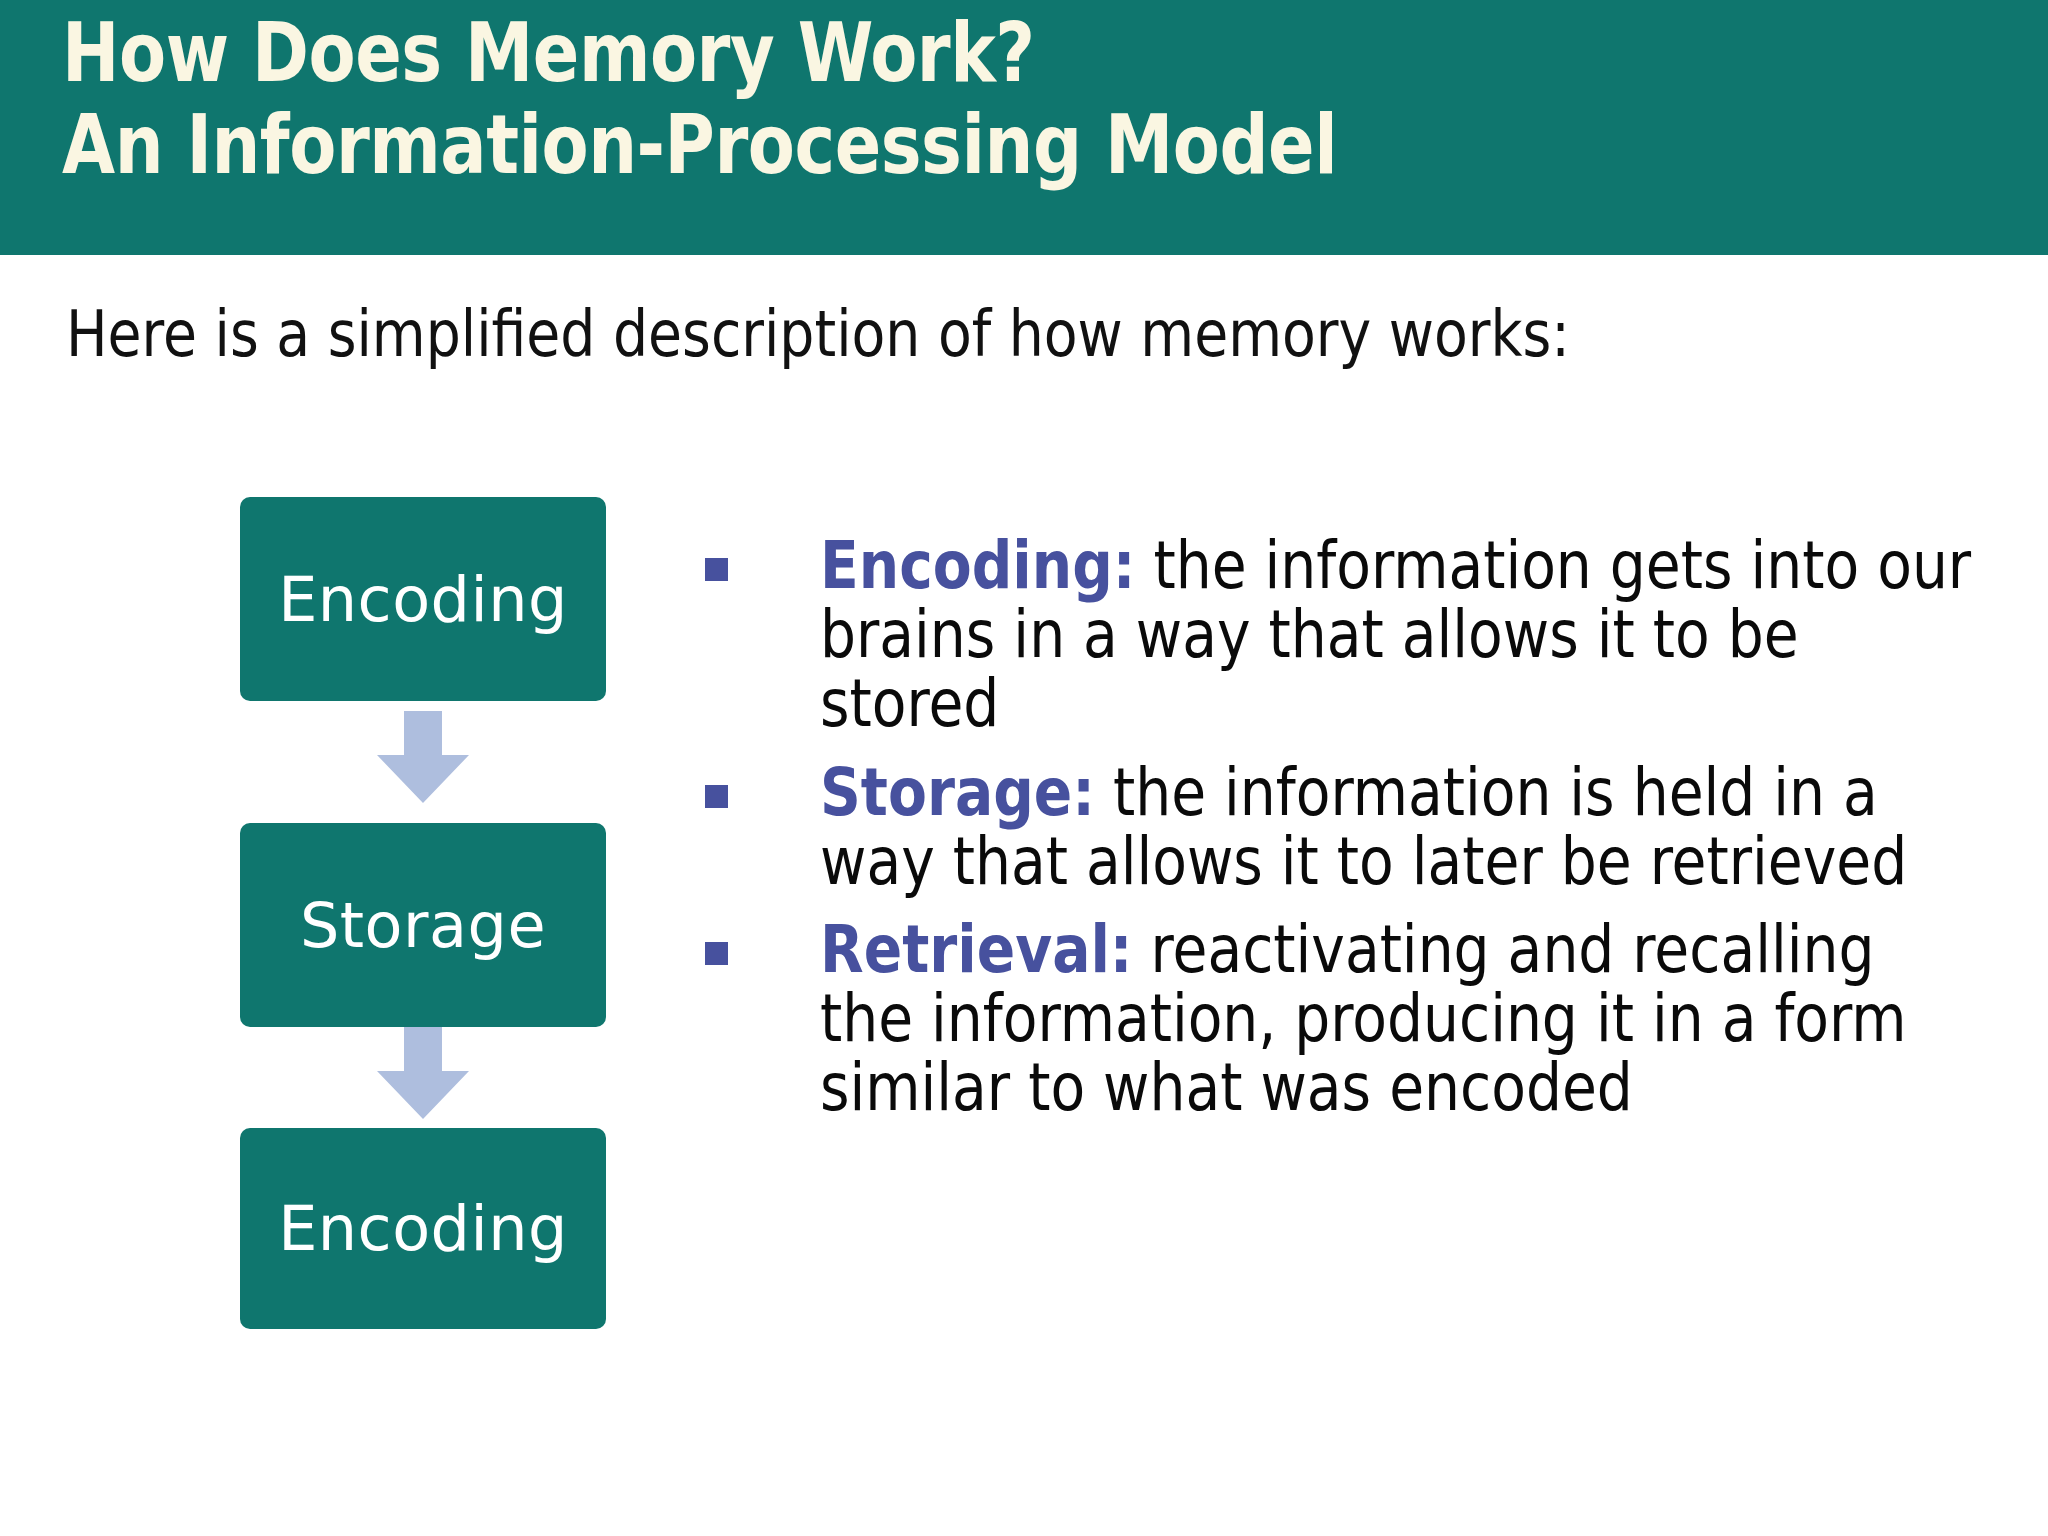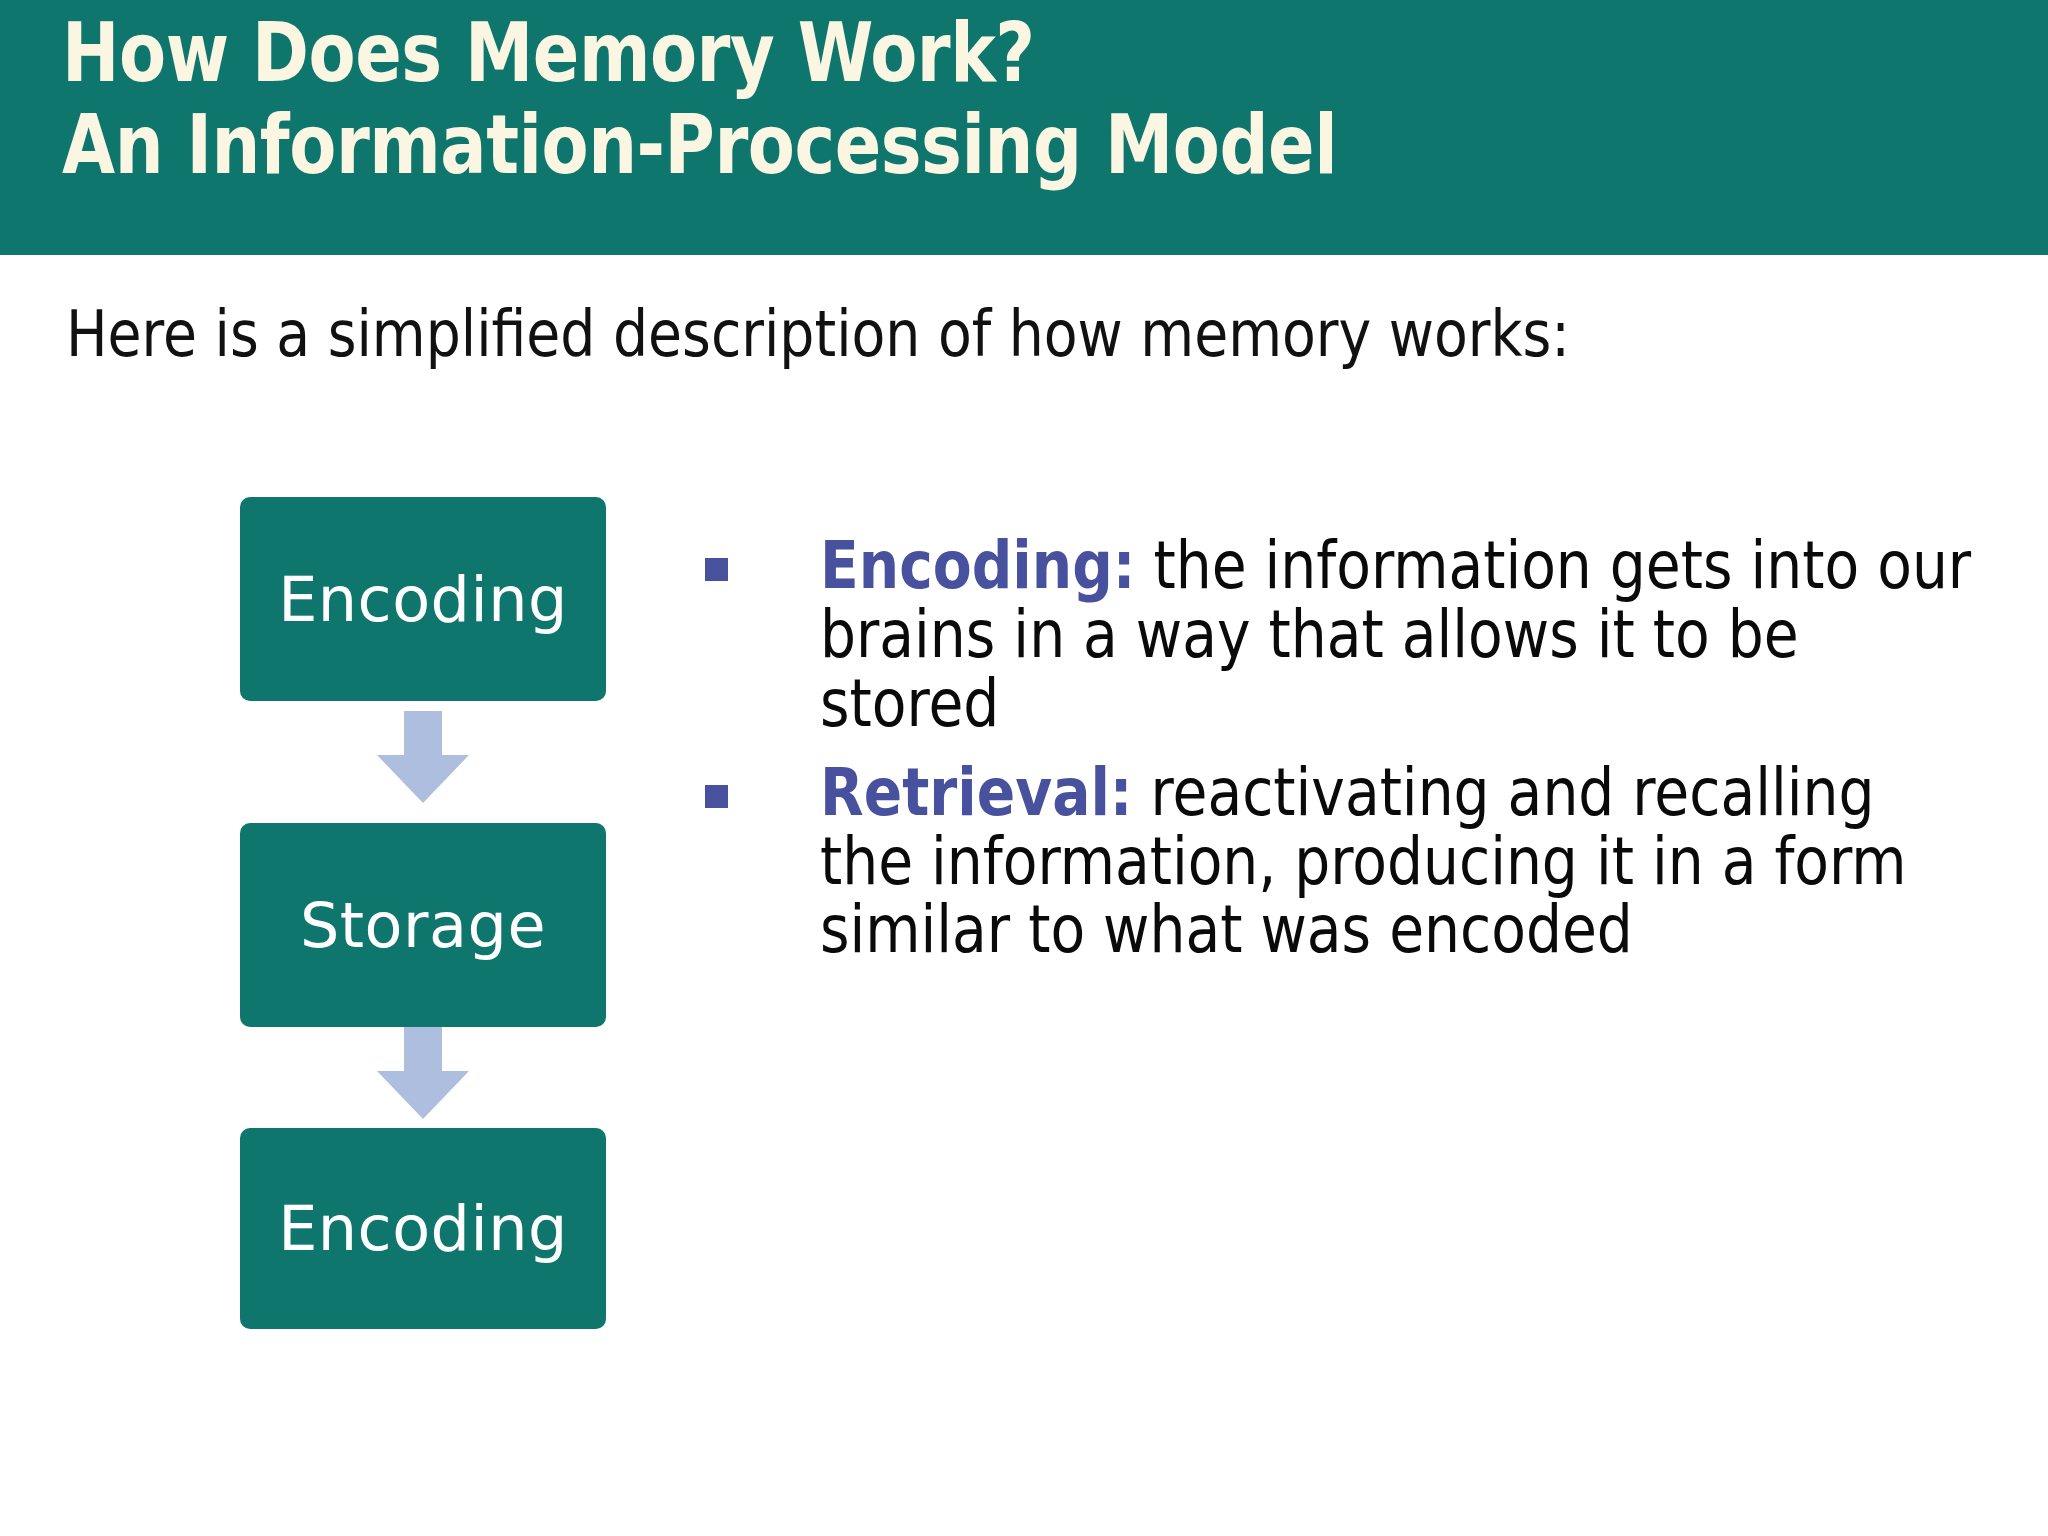--- a/index.html
+++ b/index.html
@@ -171,20 +171,26 @@
 
   <div id="bullet-list">
 
     <div class="bullet-row">
       <span class="bullet-marker"></span>
       <div class="bullet-text">
         <span class="bullet-term">Encoding:</span><span> the information gets into our brains in a way that allows it to be stored</span>
       </div>
     </div>
 
+    <div class="bullet-row">
+      <span class="bullet-marker"></span>
+      <div class="bullet-text">
+        <span class="bullet-term">Storage:</span><span> the information is held in a way that allows it to later be retrieved</span>
+      </div>
+    </div>
 
     <div class="bullet-row">
       <span class="bullet-marker"></span>
       <div class="bullet-text">
         <span class="bullet-term">Retrieval:</span><span> reactivating and recalling the information, producing it in a form similar to what was encoded</span>
       </div>
     </div>
 
   </div>
 </div>

